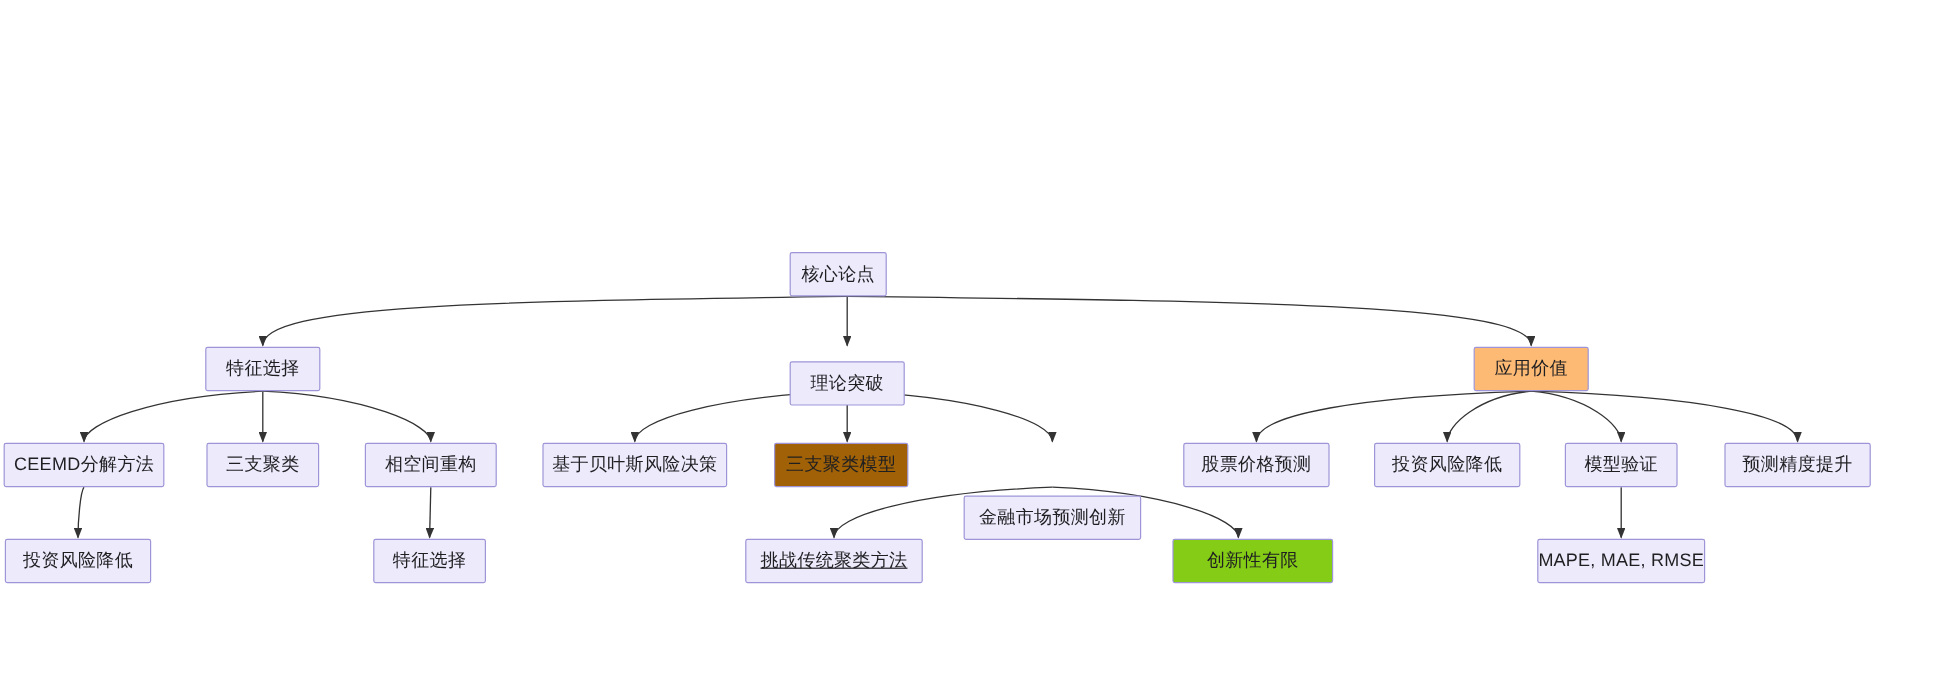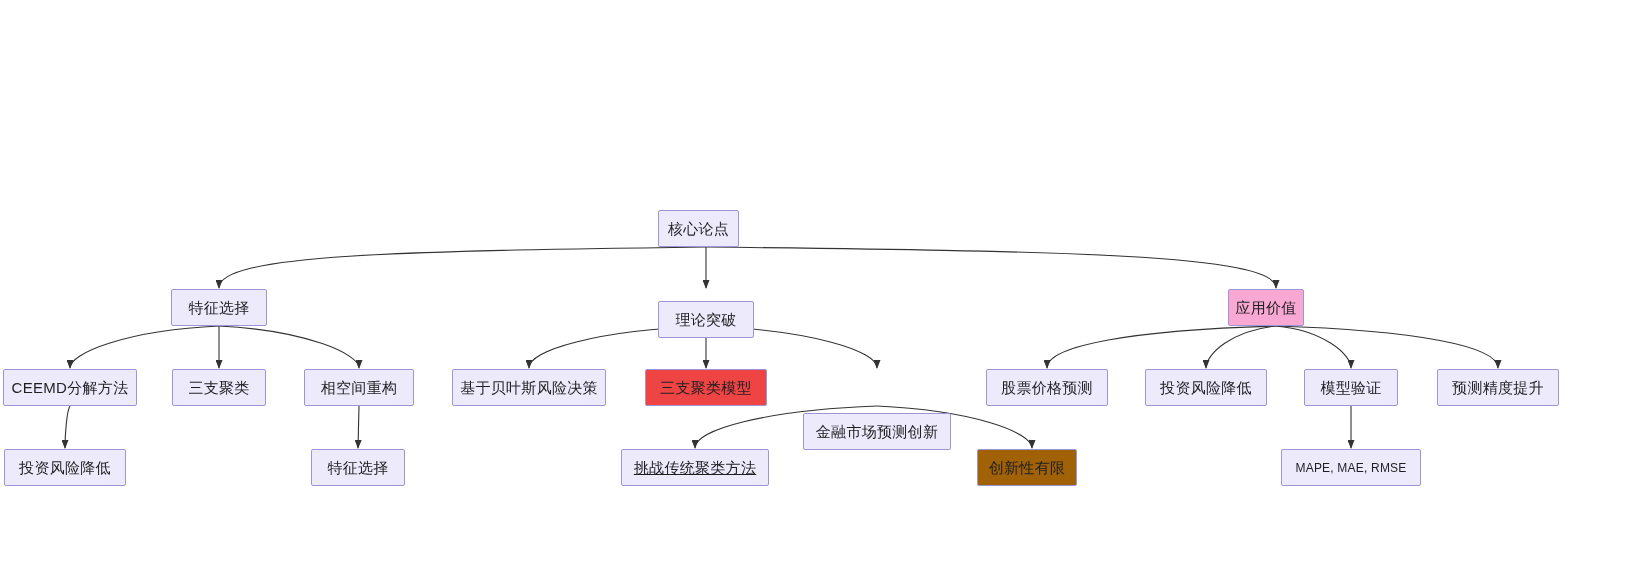--- a/index.html
+++ b/index.html
@@ -38,21 +38,21 @@
     font-size: 15px;
     line-height: 1;
     white-space: nowrap;
     letter-spacing: 0.3px;
   }
   .node-label {
     display: block;
     pointer-events: none;
   }
   .node.latin {
-    font-size: 12px;
+    font-size: 15px;
     letter-spacing: 0.2px;
   }
 </style>
 </head>
 <body>
 
 <div id="diagram-root">
   <svg id="edge-layer" viewBox="0 0 1628 576">
     <defs>
       <marker id="arrowhead" markerWidth="9" markerHeight="7" refX="8" refY="3.5" orient="auto" markerUnits="userSpaceOnUse">
@@ -83,36 +83,36 @@
   <div id="nodes-layer">
       <div class="node" style="left: 658px; top: 210px; width: 81px; height: 37px; background: rgb(236, 234, 251); border-color: rgb(157, 149, 216); color: rgb(31, 31, 34);">
         <span class="node-label">核心论点</span>
       </div>
       <div class="node" style="left: 171px; top: 289px; width: 96px; height: 37px; background: rgb(236, 234, 251); border-color: rgb(157, 149, 216); color: rgb(31, 31, 34);">
         <span class="node-label">特征选择</span>
       </div>
       <div class="node" style="left: 658px; top: 289px; width: 96px; height: 37px; background: rgb(236, 234, 251); border-color: rgb(157, 149, 216); color: rgb(31, 31, 34); margin-top: 12px;">
         <span class="node-label">理论突破</span>
       </div>
-      <div class="node" style="left: 1228px; top: 289px; width: 76px; height: 37px; background: #f9a8d4; border-color: rgb(157, 149, 216); color: rgb(31, 31, 34);">
+      <div class="node" style="left: 1228px; top: 289px; width: 96px; height: 37px; background: #fdba74; border-color: rgb(157, 149, 216); color: rgb(31, 31, 34);">
         <span class="node-label">应用价值</span>
       </div>
       <div class="node" style="left: 3px; top: 369px; width: 134px; height: 37px; background: rgb(236, 234, 251); border-color: rgb(157, 149, 216); color: rgb(31, 31, 34);">
         <span class="node-label">CEEMD分解方法</span>
       </div>
       <div class="node" style="left: 172px; top: 369px; width: 94px; height: 37px; background: rgb(236, 234, 251); border-color: rgb(157, 149, 216); color: rgb(31, 31, 34);">
         <span class="node-label">三支聚类</span>
       </div>
       <div class="node" style="left: 304px; top: 369px; width: 110px; height: 37px; background: rgb(236, 234, 251); border-color: rgb(157, 149, 216); color: rgb(31, 31, 34);">
         <span class="node-label">相空间重构</span>
       </div>
       <div class="node" style="left: 452px; top: 369px; width: 154px; height: 37px; background: rgb(236, 234, 251); border-color: rgb(157, 149, 216); color: rgb(31, 31, 34);">
         <span class="node-label">基于贝叶斯风险决策</span>
       </div>
-      <div class="node" style="left: 645px; top: 369px; width: 122px; height: 37px; background: #ef4444; border-color: rgb(157, 149, 216); color: rgb(31, 31, 34); text-align: center;">
+      <div class="node" style="left: 645px; top: 369px; width: 112px; height: 37px; background: #a16207; border-color: rgb(157, 149, 216); color: rgb(31, 31, 34); text-align: center;">
         <span class="node-label">三支聚类模型</span>
       </div>
       <div class="node" style="left: 803px; top: 369px; width: 148px; height: 37px; background: rgb(236, 234, 251); border-color: rgb(157, 149, 216); color: rgb(31, 31, 34); margin-top: 44px;">
         <span class="node-label">金融市场预测创新</span>
       </div>
       <div class="node" style="left: 986px; top: 369px; width: 122px; height: 37px; background: rgb(236, 234, 251); border-color: rgb(157, 149, 216); color: rgb(31, 31, 34);">
         <span class="node-label">股票价格预测</span>
       </div>
       <div class="node" style="left: 1145px; top: 369px; width: 122px; height: 37px; background: rgb(236, 234, 251); border-color: rgb(157, 149, 216); color: rgb(31, 31, 34);">
         <span class="node-label">投资风险降低</span>
@@ -125,20 +125,20 @@
       </div>
       <div class="node" style="left: 4px; top: 449px; width: 122px; height: 37px; background: rgb(236, 234, 251); border-color: rgb(157, 149, 216); color: rgb(31, 31, 34);">
         <span class="node-label">投资风险降低</span>
       </div>
       <div class="node" style="left: 311px; top: 449px; width: 94px; height: 37px; background: rgb(236, 234, 251); border-color: rgb(157, 149, 216); color: rgb(31, 31, 34);">
         <span class="node-label">特征选择</span>
       </div>
       <div class="node" style="left: 621px; top: 449px; width: 148px; height: 37px; background: rgb(236, 234, 251); border-color: rgb(157, 149, 216); color: rgb(31, 31, 34); text-decoration: underline;">
         <span class="node-label">挑战传统聚类方法</span>
       </div>
-      <div class="node" style="left: 977px; top: 449px; width: 100px; height: 37px; background: #a16207; border-color: rgb(157, 149, 216); color: rgb(31, 31, 34);">
+      <div class="node" style="left: 977px; top: 449px; width: 134px; height: 37px; background: #84cc16; border-color: rgb(157, 149, 216); color: rgb(31, 31, 34);">
         <span class="node-label">创新性有限</span>
       </div>
       <div class="node latin" style="left: 1281px; top: 449px; width: 140px; height: 37px; background: rgb(236, 234, 251); border-color: rgb(157, 149, 216); color: rgb(31, 31, 34);">
         <span class="node-label">MAPE, MAE, RMSE</span>
       </div>
     </div>
 </div>
 
 </body></html>

